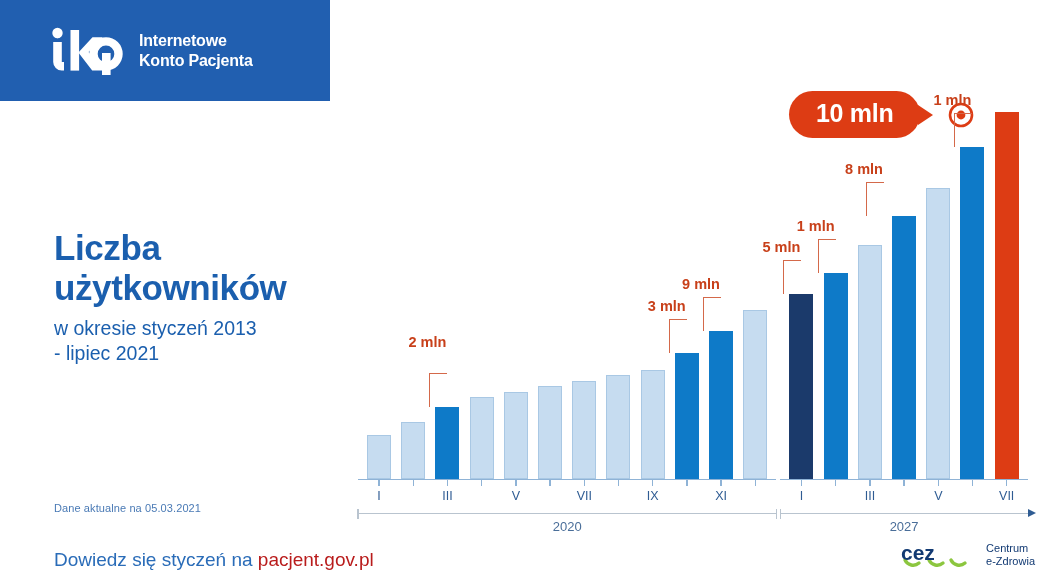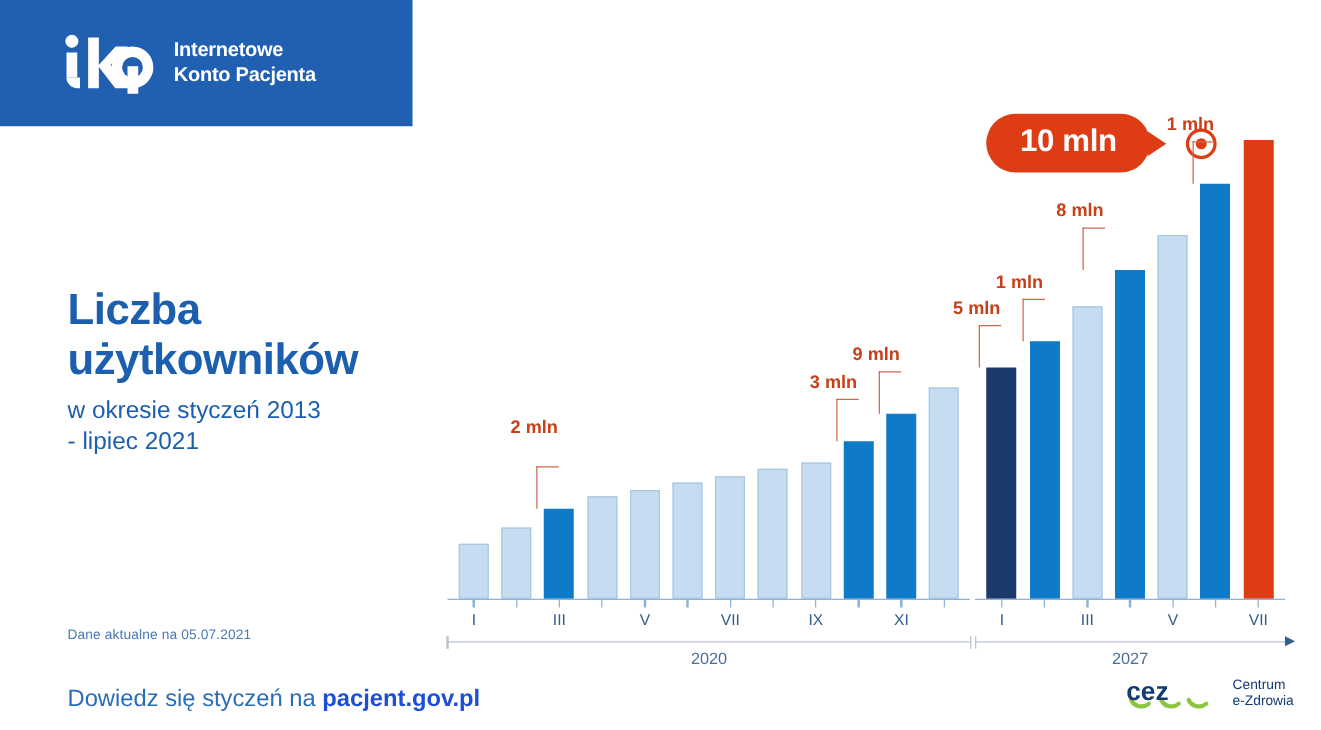--- a/index.html
+++ b/index.html
@@ -76,22 +76,22 @@
   
   #footer-cta {
     position: absolute;
     left: 54px;
     top: 549px;
     color: #2a6cb8;
     font-size: 19px;
     white-space: nowrap;
   }
   #footer-cta b {
-    color: #1d4ed8;
-    font-weight: bold;
+    color: #b91c1c;
+    font-weight: normal;
   }
   #footer-logos {
     position: absolute;
     right: 22px;
     top: 540px;
     display: flex;
     align-items: center;
     gap: 34px;
   }
   .logo-block {
@@ -276,21 +276,21 @@
     </svg>
     <div id="logo-text">Internetowe
 Konto Pacjenta</div>
   </div>
 </div>
 
 <div id="page-title">Liczba
 użytkowników</div>
 <div id="page-subtitle">w okresie styczeń 2013
 - lipiec 2021</div>
-<div id="data-note">Dane aktualne na 05.07.2021</div>
+<div id="data-note">Dane aktualne na 05.03.2021</div>
 
 <div id="footer-cta"><span>Dowiedz się styczeń na </span><b>pacjent.gov.pl</b></div>
 
 <div id="footer-logos">
   <div class="logo-block">
     <svg width="80" height="30" viewBox="0 0 80 30">
       <path d="M6 20 a9 9 0 0 0 14 3" fill="none" stroke="#8cc63f" stroke-width="3.4" stroke-linecap="round"></path>
       <path d="M30 20 a9 9 0 0 0 14 3" fill="none" stroke="#8cc63f" stroke-width="3.4" stroke-linecap="round"></path>
       <path d="M52 20 a9 9 0 0 0 14 3" fill="none" stroke="#8cc63f" stroke-width="3.4" stroke-linecap="round"></path>
       <text x="2" y="20" font-family="Liberation Sans, sans-serif" font-size="21" font-weight="bold" fill="#123a73">cez</text>

